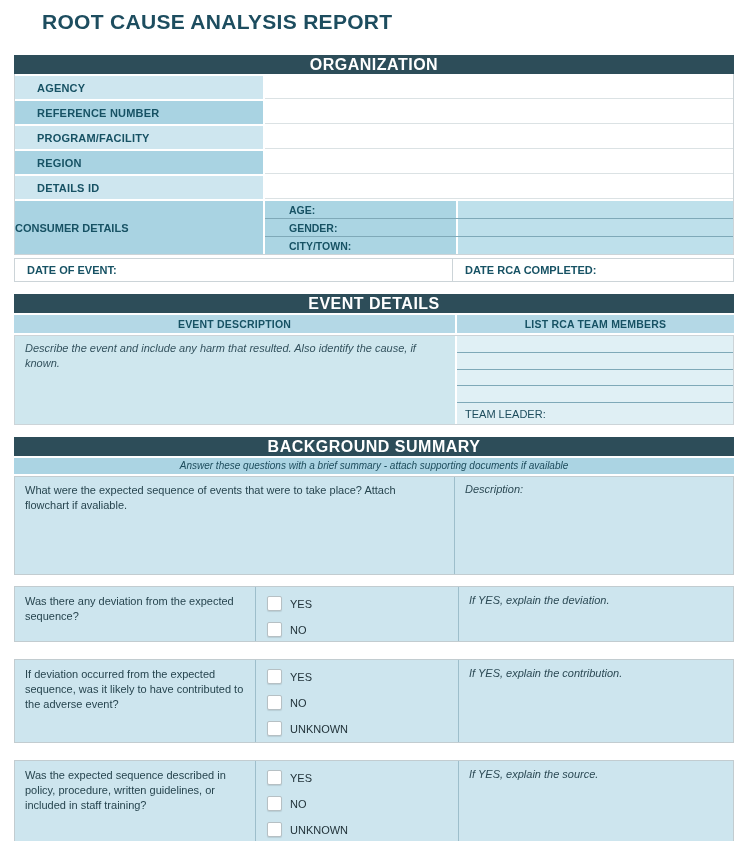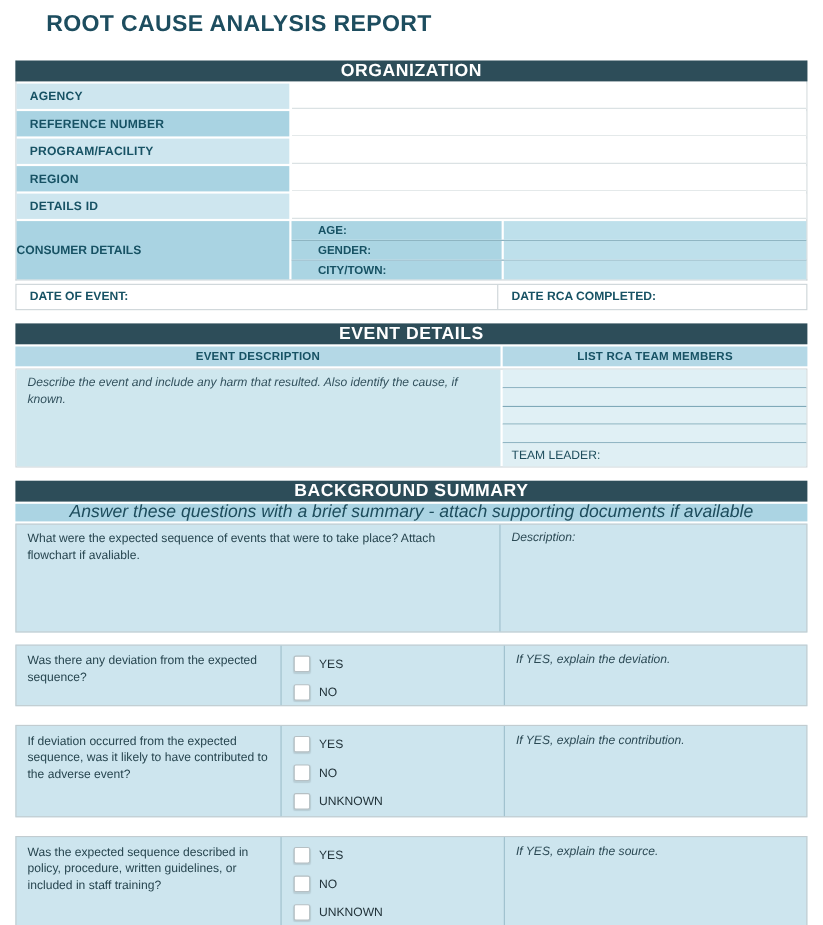--- a/index.html
+++ b/index.html
@@ -21,21 +21,21 @@
     font-size: 16px; text-align: center; height: 19px; line-height: 19px;
     letter-spacing: 0.5px;
   }
 
   section { margin-top: 12px; }
   .org { margin-top: 21px; border: 1px solid #ccd4d8; border-top: none; }
   .org .bar { margin: 0 -1px; }
 
   .frow { display: flex; height: 23px; margin-top: 2px; }
   .lbl {
-    width: 248px; display: flex; align-items: center; padding-left: 12px;
+    width: 248px; display: flex; align-items: center; padding-left: 22px;
     font-weight: bold; font-size: 11px; color: #175264; letter-spacing: 0.2px;
   }
   .light { background: #cee6ef; }
   .med   { background: #a9d3e2; }
   .val { flex: 1; background: #ffffff; margin-left: 2px; box-shadow: inset 0 -1px 0 #dbe2e4; }
 
   .consumer { display: flex; height: 53px; margin-top: 2px; }
   .cd-label {
     width: 248px; background: #a9d3e2; display: flex; align-items: center;
     padding-left: 0; font-weight: bold; font-size: 11px; color: #175264;
@@ -74,21 +74,21 @@
   }
   .ed-team { flex: 1; margin-left: 2px; display: flex; flex-direction: column; }
   .team-row { flex: 1; background: #e0f0f5; border-bottom: 1px solid #7fa9b8; }
   .team-leader {
     flex: 0 0 21px; background: #dfeff4; display: flex; align-items: center;
     padding-left: 8px; font-size: 11px; color: #1d4c5c;
   }
 
   .subtitle {
     height: 16px; line-height: 16px; margin-top: 2px; background: #abd4e3;
-    color: #1d4c5c; font-style: italic; font-size: 16px; text-align: center;
+    color: #1d4c5c; font-style: italic; font-size: 10px; text-align: center;
   }
 
   .qblock { display: flex; border: 1px solid #c2ccd0; background: #cde5ee; }
   .q1 { height: 99px; margin-top: 2px; }
   .q1-left {
     width: 440px; padding: 6px 14px 6px 10px; font-size: 11px; line-height: 1.35;
     color: #27454f; border-right: 1px solid #9dbecb;
   }
   .q1-right { flex: 1; padding: 6px 10px; font-style: italic; font-size: 11px; color: #2c4a55; }
 

